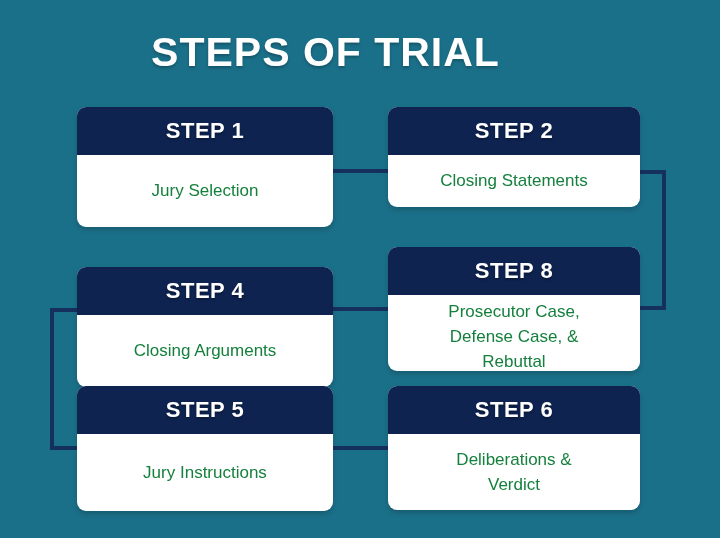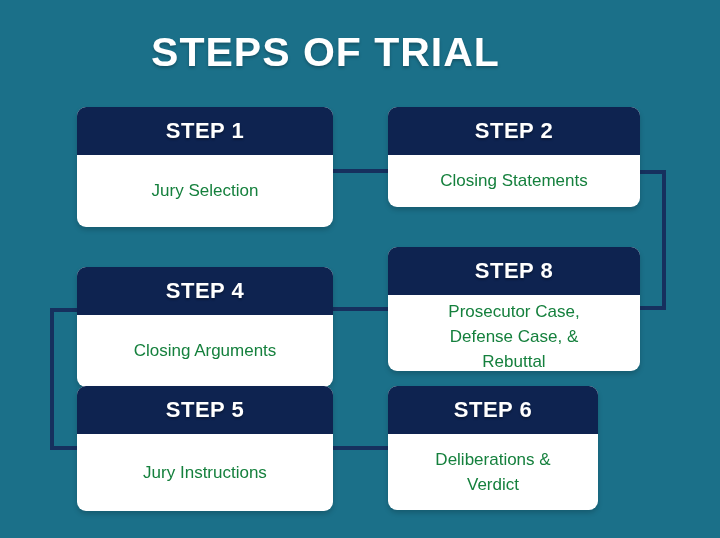--- a/index.html
+++ b/index.html
@@ -88,21 +88,21 @@
     line-height: 25px;
     align-items: center;
   }
 
   
   #card-1 { left: 77px;  top: 107px; width: 256px; height: 120px; justify-content: center; }
   #card-2 { left: 388px; top: 107px; width: 252px; height: 100px; }
   #card-3 { left: 388px; top: 247px; width: 252px; height: 124px; }
   #card-4 { left: 77px;  top: 247px; width: 256px; height: 120px; margin-top: 20px; }
   #card-5 { left: 77px;  top: 386px; width: 256px; height: 125px; }
-  #card-6 { left: 388px; top: 386px; width: 210px; height: 124px; }
+  #card-6 { left: 388px; top: 386px; width: 252px; height: 124px; }
 </style>
 </head>
 <body>
 
 <div id="stage">
 
   <div class="page-title">STEPS OF TRIAL</div>
 
   <svg class="connectors" width="720" height="538" viewBox="0 0 720 538">
 

